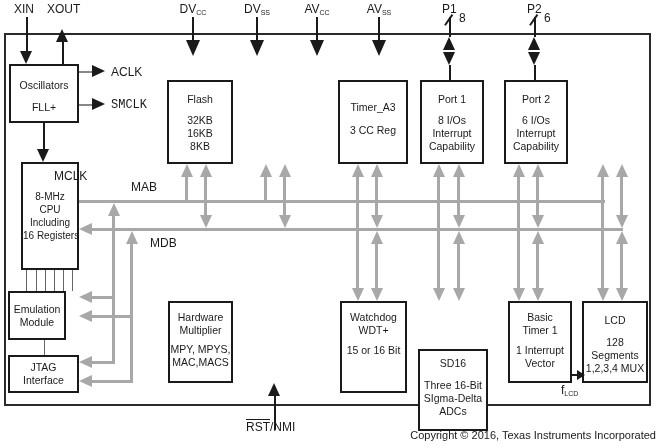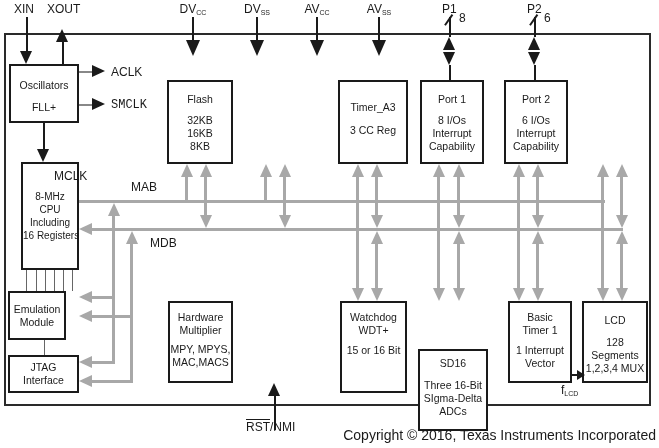--- a/index.html
+++ b/index.html
@@ -3,21 +3,21 @@
 <meta charset="utf-8">
 <style>
   html,body{margin:0;padding:0;background:#fff;}
   .stage{position:relative;width:659px;height:448px;background:#fff;overflow:hidden;
          font-family:"Liberation Sans",sans-serif;color:#1a1a1a;}
   .abs{position:absolute;}
   .box{position:absolute;border:2px solid #1a1a1a;background:#fff;text-align:center;
        font-size:10.5px;line-height:13px;box-sizing:border-box;white-space:nowrap;}
   .flexc{display:flex;flex-direction:column;justify-content:center;}
   .lbl{position:absolute;font-size:12px;white-space:nowrap;line-height:12px;}
-  .sm{font-size:14px;line-height:11px;}
+  .sm{font-size:11px;line-height:11px;}
   .sub{font-size:7px;position:relative;top:2px;}
   .hl{position:absolute;height:1.5px;background:#1a1a1a;}
   .vl{position:absolute;width:1.5px;background:#1a1a1a;}
   .thin{position:absolute;width:1px;background:#666;}
   .bh{position:absolute;height:3px;background:#a8a8a8;}
   .bv{position:absolute;width:3px;background:#a8a8a8;}
   .tri{position:absolute;width:0;height:0;}
   .gu{border-left:6px solid transparent;border-right:6px solid transparent;border-bottom:13px solid #a8a8a8;}
   .gd{border-left:6px solid transparent;border-right:6px solid transparent;border-top:13px solid #a8a8a8;}
   .gl{border-top:6px solid transparent;border-bottom:6px solid transparent;border-right:13px solid #a8a8a8;}

